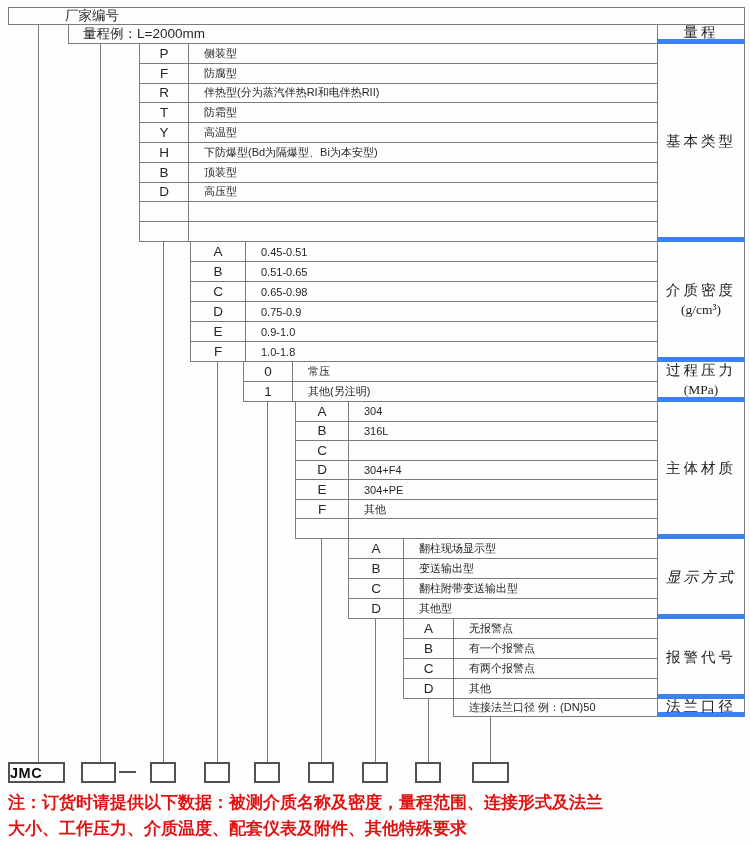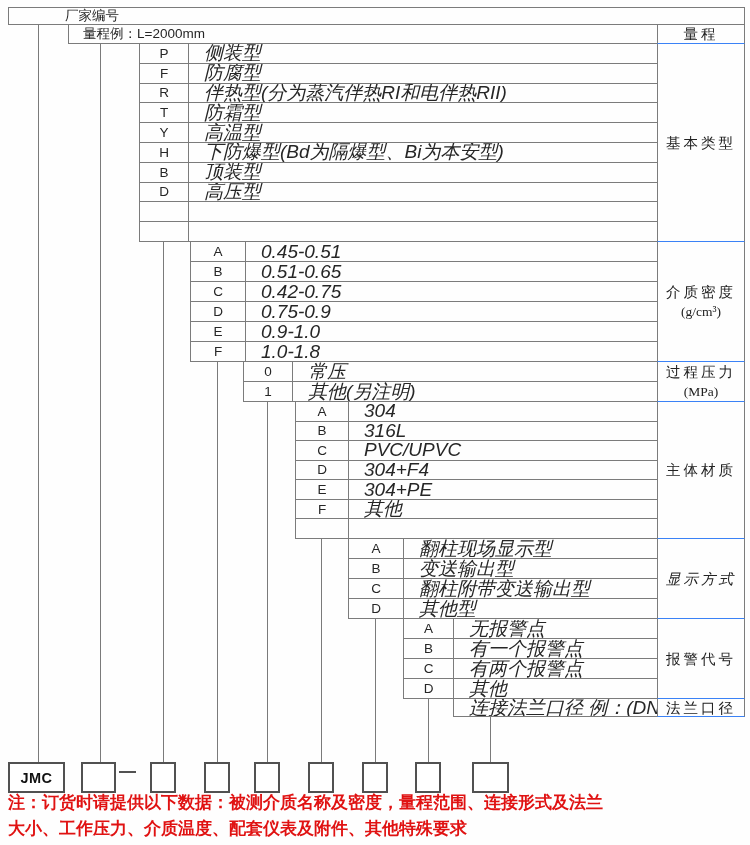--- a/index.html
+++ b/index.html
@@ -16,43 +16,43 @@
   
   .range-row{
     position:absolute;left:68px;top:24px;width:589px;height:20px;box-sizing:border-box;
     border-left:1px solid #7b7b7b;border-bottom:1px solid #7b7b7b;
     display:flex;align-items:center;padding-left:14px;font-size:13.5px;
   }
   
   .tbl{position:absolute;box-sizing:border-box;border-left:1px solid #7b7b7b;}
   .tr{display:flex;box-sizing:border-box;border-bottom:1px solid #7b7b7b;}
   .code{box-sizing:border-box;border-right:1px solid #7b7b7b;display:flex;align-items:center;justify-content:center;font-size:13.5px;}
-  .desc{flex:1;display:flex;align-items:center;padding-left:15px;font-size:19px;white-space:nowrap;overflow:hidden;font-style:italic;}
+  .desc{flex:1;display:flex;align-items:center;padding-left:15px;font-size:11px;white-space:nowrap;overflow:hidden;}
   .s-basic{left:139px;top:44px;width:518px;}   .s-basic .tr{height:19.8px;} .s-basic .code{width:49px;}
   .s-density{left:190px;top:242px;width:467px;}.s-density .tr{height:20px;} .s-density .code{width:55px;}
   .s-pressure{left:243px;top:362px;width:414px;}.s-pressure .tr{height:20px;} .s-pressure .code{width:49px;}
   .s-material{left:295px;top:402px;width:362px;}.s-material .tr{height:19.57px;} .s-material .code{width:53px;}
   .s-display{left:348px;top:539px;width:309px;}.s-display .tr{height:20px;} .s-display .code{width:55px;}
   .s-alarm{left:403px;top:619px;width:254px;}  .s-alarm .tr{height:20px;} .s-alarm .code{width:50px;}
   .s-flange{left:453px;top:699px;width:204px;} .s-flange .tr{height:18px;justify-content:center;}
   
   .lbl{
     position:absolute;left:657px;width:88px;box-sizing:border-box;
-    border-left:1px solid #7b7b7b;border-right:1px solid #7b7b7b;border-bottom:1px solid #3b82f6;
+    border-left:1px solid #7b7b7b;border-right:1px solid #7b7b7b;border-bottom:5px solid #3b82f6;
     display:flex;flex-direction:column;align-items:center;justify-content:center;
     font-family:"Liberation Serif","DejaVu Serif",serif;font-size:14.5px;color:#222;
     letter-spacing:3px;line-height:20px;text-align:center;
   }
   .lbl .sub{letter-spacing:0;font-size:13.5px;text-align:center;}
   
   .vline{position:absolute;width:1px;background:#7a7a7a;}
   
   .mbox{
-    position:absolute;top:762px;height:31px;box-sizing:border-box;background:#fff;
-    border:2px solid #515151;display:flex;align-items:center;justify-content:center;
+    position:absolute;top:762px;height:21px;box-sizing:border-box;background:#fff;
+    border:2px solid #515151;display:flex;align-items:center;justify-content:flex-start;
   }
   .mbox.jmc{font-weight:bold;font-size:14.5px;letter-spacing:0.5px;color:#111;}
   .dash{position:absolute;left:119px;top:771px;width:17px;height:2px;background:#515151;}
   
   .note{
     position:absolute;left:8px;top:790px;width:738px;
     font-size:17px;font-weight:bold;color:#e01212;line-height:26px;
   }
   .note div{white-space:nowrap;}
 </style>
@@ -116,21 +116,21 @@
     <div class="tr">
         <div class="code">A</div>
         <div class="desc">0.45-0.51</div>
       </div>
     <div class="tr">
         <div class="code">B</div>
         <div class="desc">0.51-0.65</div>
       </div>
     <div class="tr">
         <div class="code">C</div>
-        <div class="desc">0.42-0.75</div>
+        <div class="desc">0.65-0.98</div>
       </div>
     <div class="tr">
         <div class="code">D</div>
         <div class="desc">0.75-0.9</div>
       </div>
     <div class="tr">
         <div class="code">E</div>
         <div class="desc">0.9-1.0</div>
       </div>
     <div class="tr">
@@ -154,21 +154,20 @@
     <div class="tr">
         <div class="code">A</div>
         <div class="desc">304</div>
       </div>
     <div class="tr">
         <div class="code">B</div>
         <div class="desc">316L</div>
       </div>
     <div class="tr">
         <div class="code">C</div>
-        <div class="desc">PVC/UPVC</div>
       </div>
     <div class="tr">
         <div class="code">D</div>
         <div class="desc">304+F4</div>
       </div>
     <div class="tr">
         <div class="code">E</div>
         <div class="desc">304+PE</div>
       </div>
     <div class="tr">

